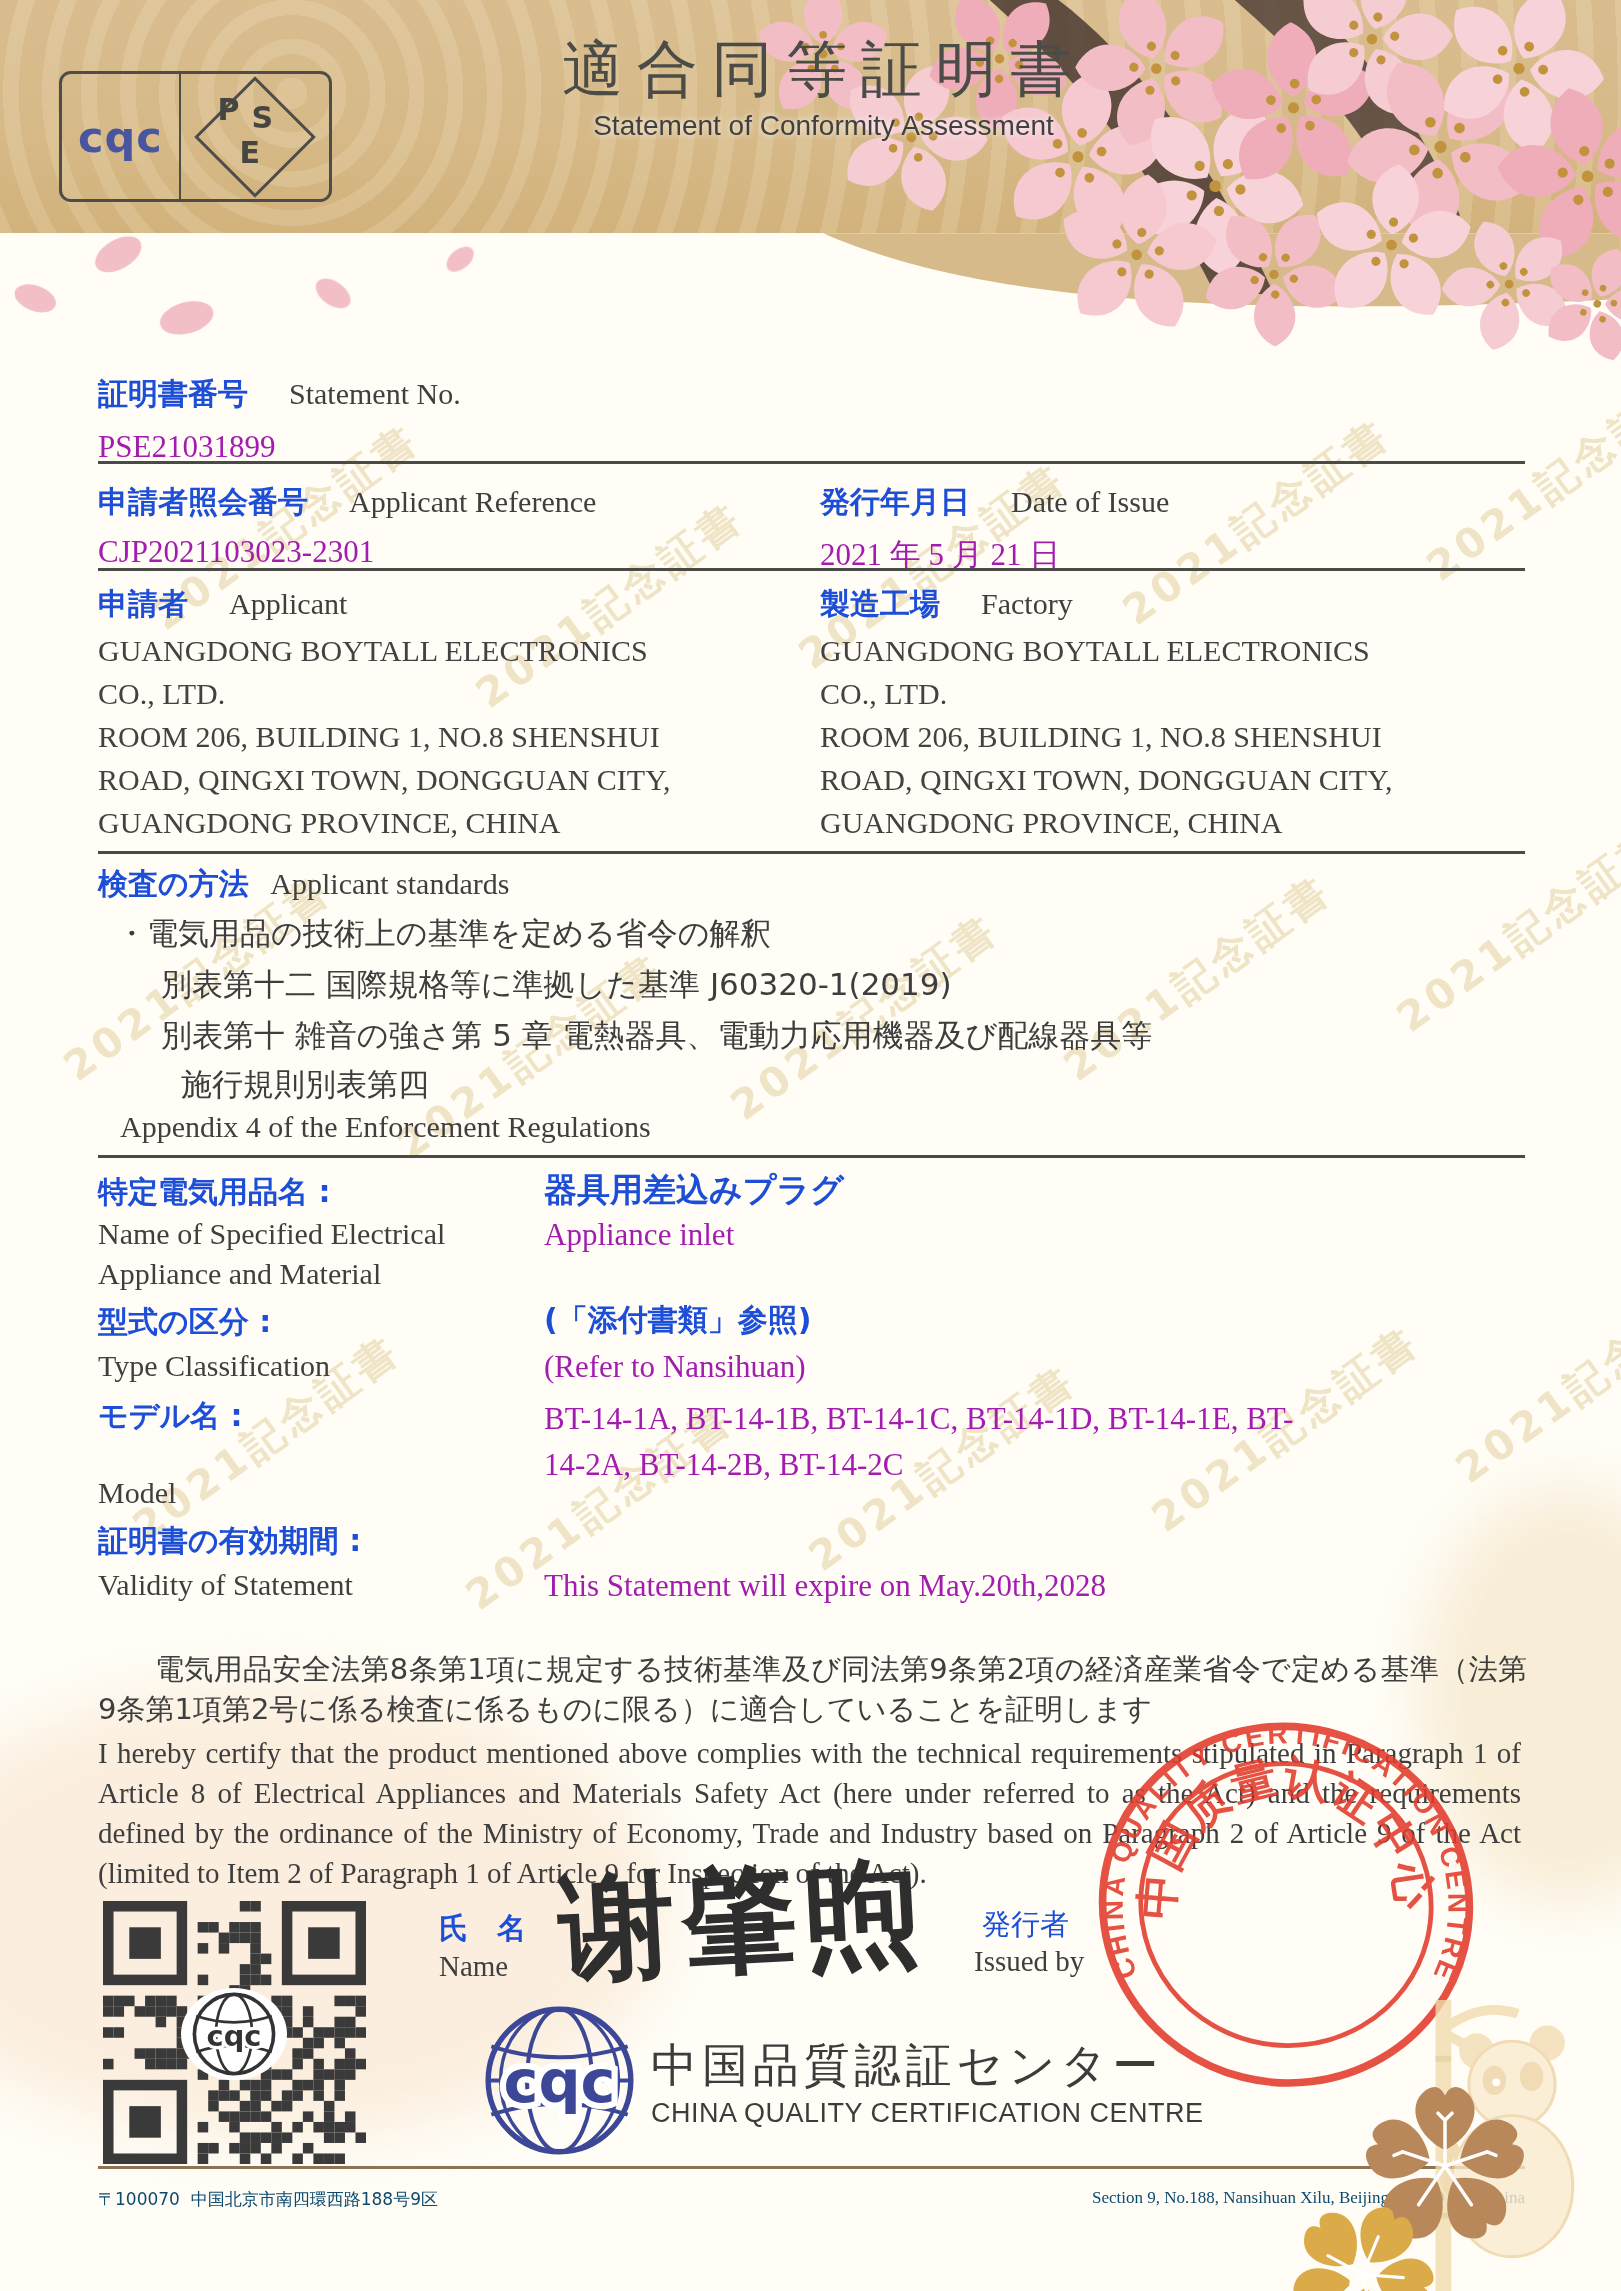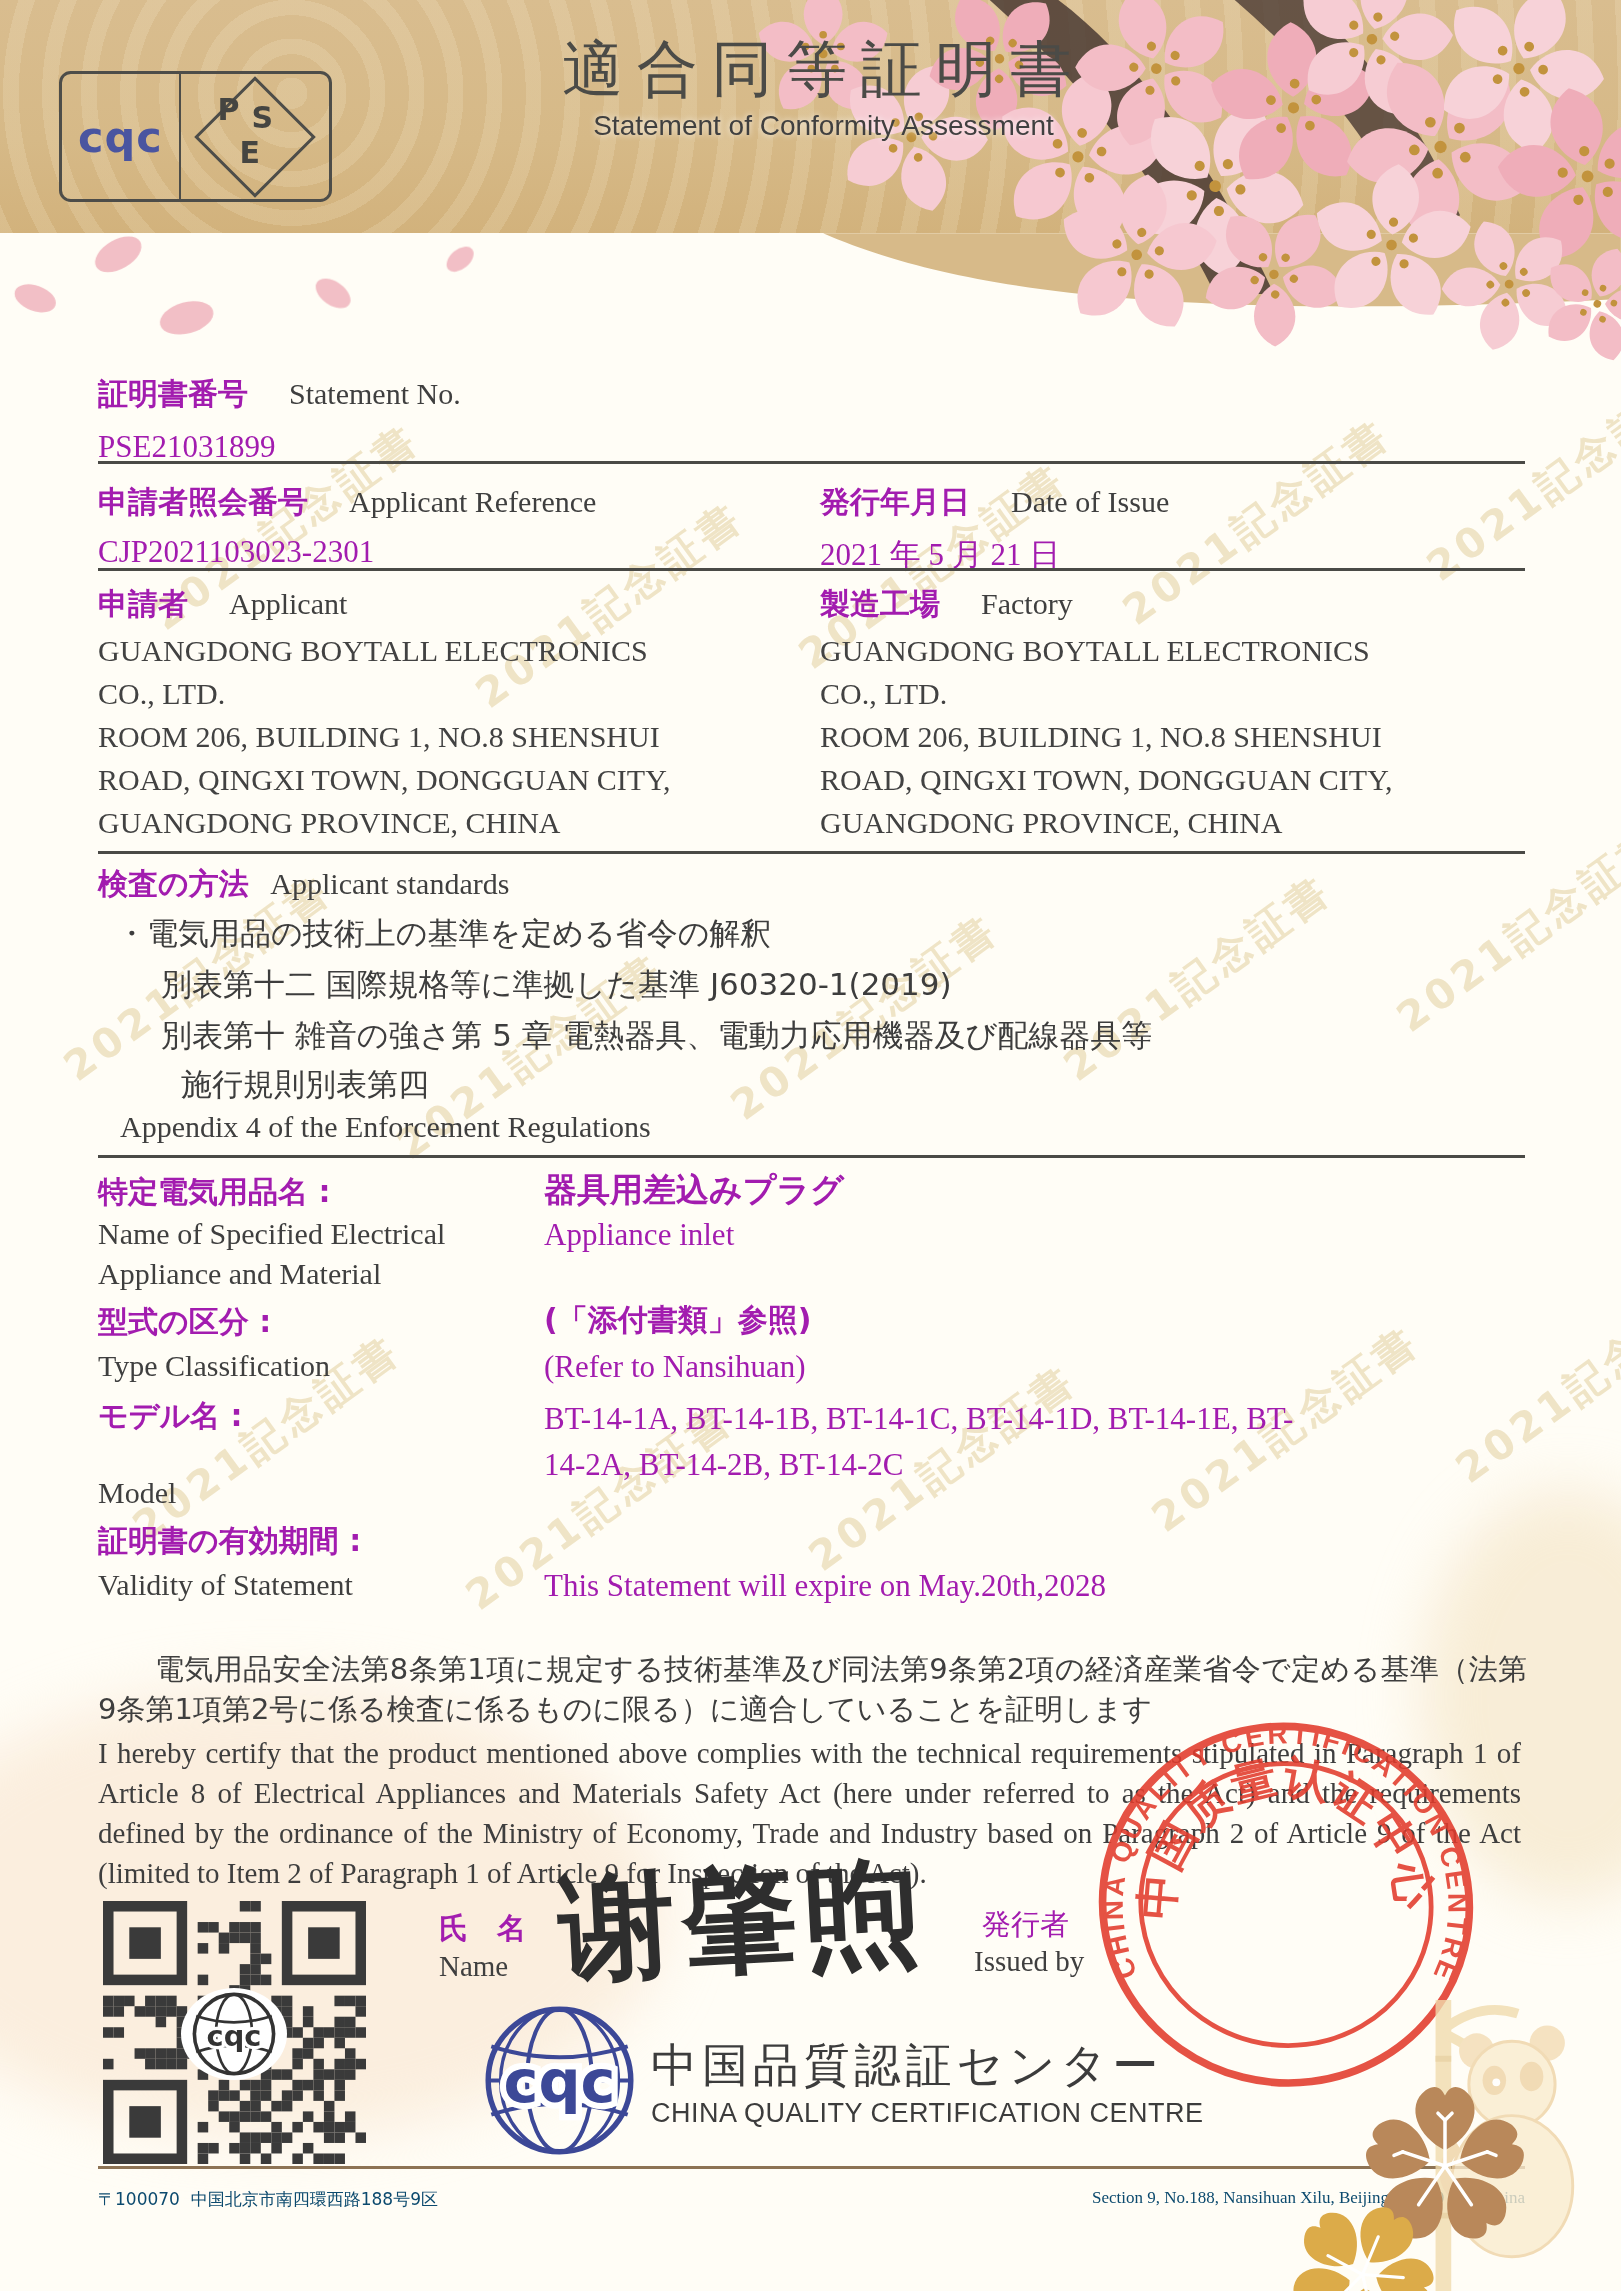--- a/index.html
+++ b/index.html
@@ -29,21 +29,21 @@
   .page-title{
     left:461px;top:29px;width:725px;text-align:center;
     font-size:61px;letter-spacing:13.7px;color:#4b4b47;font-weight:500;
   }
   .page-subtitle{
     left:461px;top:110px;width:725px;text-align:center;
     font-family:"Liberation Sans","DejaVu Sans",sans-serif;
     font-size:28px;color:#404040;text-shadow:0 0 5.9px rgba(255,255,255,.9);
   }
   
-  .jp-label{font-family:"DejaVu Sans","Liberation Sans",sans-serif;font-weight:600;font-size:30px;color:#a21caf;white-space:pre;}
+  .jp-label{font-family:"DejaVu Sans","Liberation Sans",sans-serif;font-weight:600;font-size:30px;color:#1d4ed8;white-space:pre;}
   .en-label{font-size:30px;color:#3f3f3f;white-space:pre;}
   .val{font-size:31px;color:#a21caf;white-space:pre;}
   .hr{height:2.5px;background:#4a4a46;left:98px;width:1427px;}
   .addr-line{font-size:30px;line-height:43px;color:#424242;}
   .std-item{font-family:"DejaVu Sans","Liberation Sans",sans-serif;font-weight:500;font-size:31px;color:#3d3d3d;white-space:pre;margin-left:12px;}
   .para{font-size:29px;line-height:40px;color:#3e3e3e;text-align:justify;}
   .wm{position:absolute;font-family:"DejaVu Sans","Liberation Sans",sans-serif;font-weight:bold;font-size:41px;
       color:rgba(218,192,130,.42);transform:rotate(-36deg);letter-spacing:4.9px;white-space:nowrap;pointer-events:none;}
   .footer-txt{font-size:17px;color:#0c4a6e;white-space:pre;}
   .sig{font-family:"DejaVu Sans","Liberation Sans",sans-serif;font-weight:bold;font-size:116px;color:#2e2e2e;

